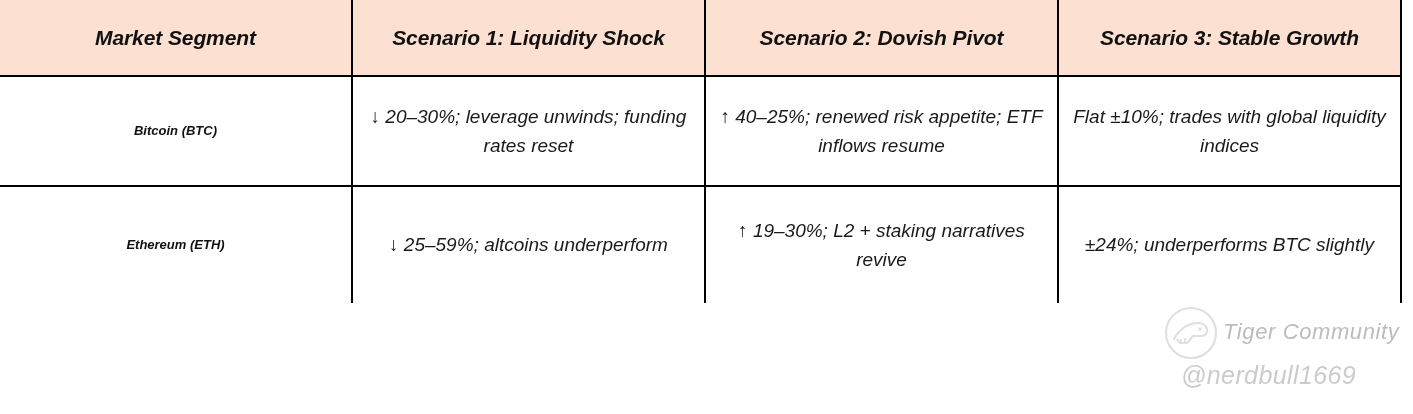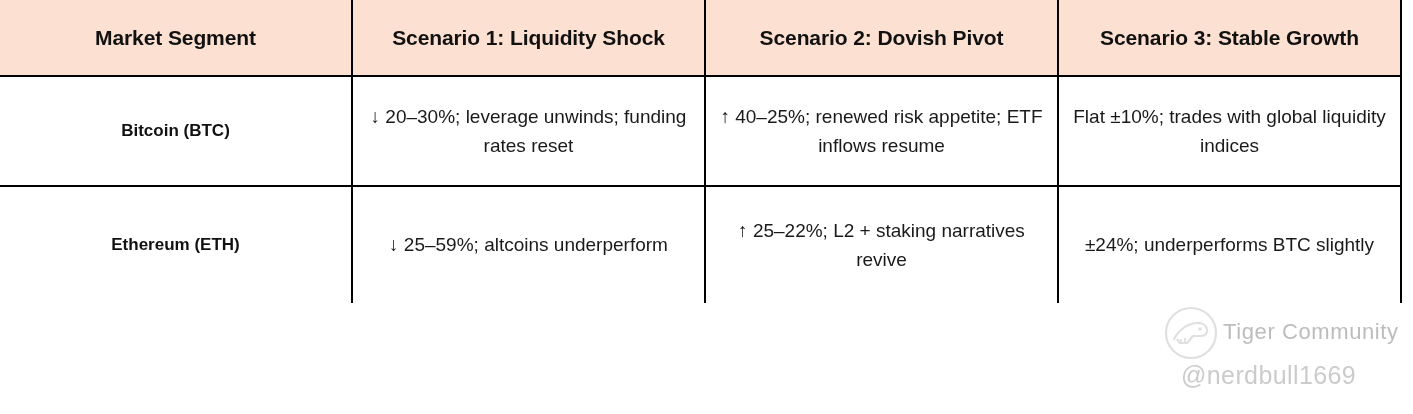--- a/index.html
+++ b/index.html
@@ -13,20 +13,21 @@
     overflow: hidden;
     font-family: "Liberation Sans", sans-serif;
     -webkit-font-smoothing: antialiased;
   }
 
   .page {
     position: relative;
     width: 1413px;
     height: 414px;
     background: #ffffff;
+    font-style: italic;
   }
 
   .scenario-table {
     position: absolute;
     left: 0;
     top: 0;
     width: 1401px;
     border-collapse: collapse;
     table-layout: fixed;
   }
@@ -62,21 +63,21 @@
 
   .scenario-table tbody td {
     height: 110px;
     font-size: 19px;
     font-weight: normal;
     color: #1a1a1a;
     line-height: 1.55;
   }
 
   .scenario-table tbody td.segment-cell {
-    font-size: 17px;
+    font-size: 13px;
     font-weight: bold;
     color: #111111;
   }
 
   .scenario-table tbody tr:last-child td {
     border-bottom: none;
     height: 117px;
   }
 
   
@@ -144,21 +145,21 @@
       <tr>
         <td class="segment-cell">Bitcoin (BTC)</td>
         <td>↓ 20–30%; leverage unwinds; funding rates reset</td>
         <td>↑ 40–25%; renewed risk appetite; ETF inflows resume</td>
         <td>Flat ±10%; trades with global liquidity indices</td>
       </tr>
 
       <tr>
         <td class="segment-cell">Ethereum (ETH)</td>
         <td>↓ 25–59%; altcoins underperform</td>
-        <td>↑ 25–22%; L2 + staking narratives revive</td>
+        <td>↑ 19–30%; L2 + staking narratives revive</td>
         <td>±24%; underperforms BTC slightly</td>
       </tr>
 
 
     </tbody>
   </table>
 
   <div class="watermark">
     <span class="wm-logo">
       <svg viewBox="0 0 56 56" width="56" height="56" aria-hidden="true">

